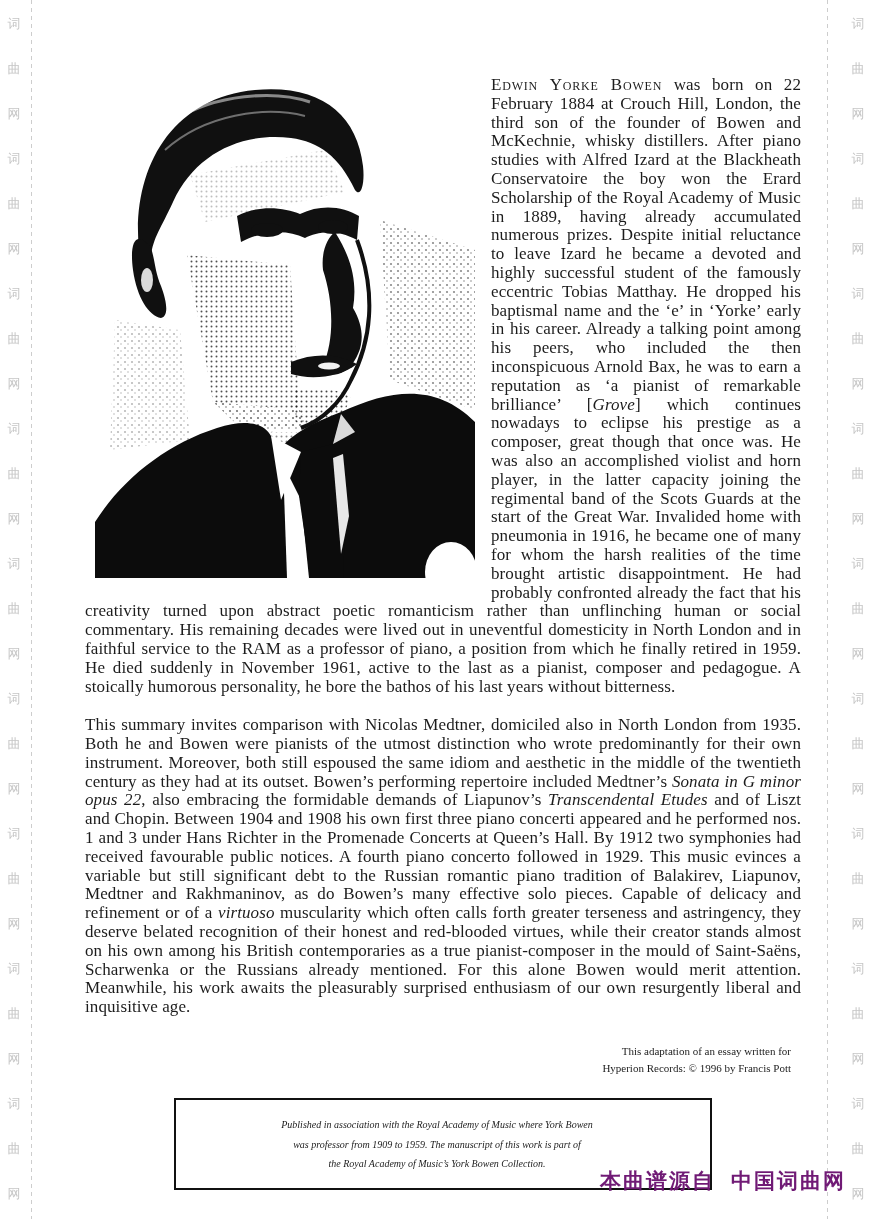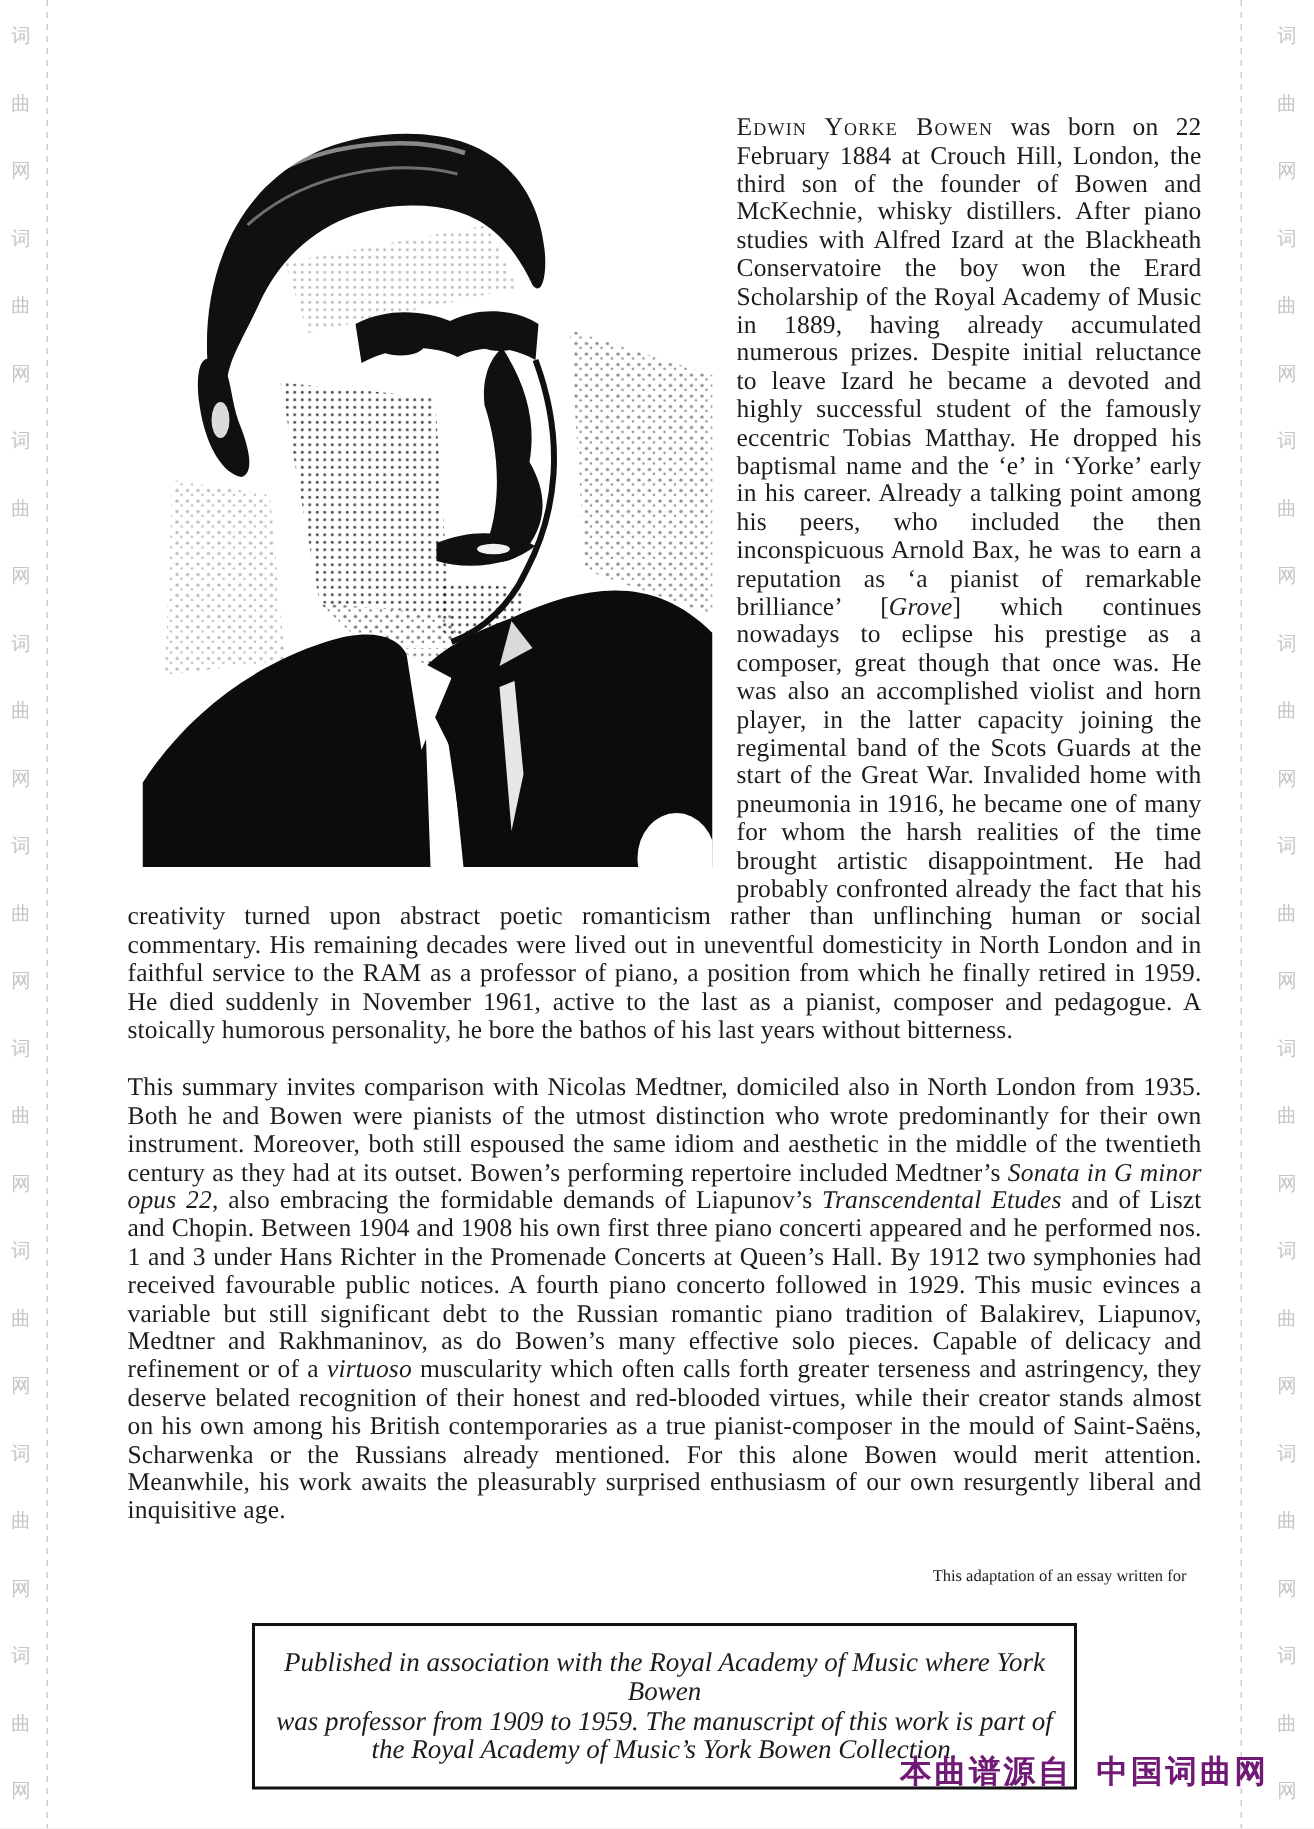--- a/index.html
+++ b/index.html
@@ -58,24 +58,24 @@
     margin-top:14px;
     text-align:right;
     padding-right:10px;
     font-size:11px;line-height:16.5px;
   }
   
   .pub-box{
     width:522px;
     margin:22px auto 0 auto;
     border:2px solid #111;
-    padding:15px 12px 14px 12px;
+    padding:15px 12px 14px 0;
     text-align:center;
     font-style:italic;
-    font-size:18px;line-height:19.5px;
+    font-size:10px;line-height:19.5px;
   }
   
   .recording{
     margin-top:26px;
     font-size:14.6px;
   }
   
   .footer-mark{
     position:absolute;
     right:30px;bottom:24px;
@@ -210,20 +210,21 @@
 
           <ellipse cx="356" cy="492" rx="26" ry="30" fill="#ffffff"></ellipse>
         </svg>
       </span><span class="seg-host"><span class="seg-smallcaps">Edwin Yorke Bowen</span><span> was born on 22 February 1884 at Crouch Hill, London, the third son of the founder of Bowen and McKechnie, whisky distillers. After piano studies with Alfred Izard at the Blackheath Conservatoire the boy won the Erard Scholarship of the Royal Academy of Music in 1889, having already accumulated numerous prizes. Despite initial reluctance to leave Izard he became a devoted and highly successful student of the famously eccentric Tobias Matthay. He dropped his baptismal name and the ‘e’ in ‘Yorke’ early in his career. Already a talking point among his peers, who included the then inconspicuous Arnold Bax, he was to earn a reputation as ‘a pianist of remarkable brilliance’ [</span><span class="seg-italic">Grove</span><span>] which continues nowadays to eclipse his prestige as a composer, great though that once was. He was also an accomplished violist and horn player, in the latter capacity joining the regimental band of the Scots Guards at the start of the Great War. Invalided home with pneumonia in 1916, he became one of many for whom the harsh realities of the time brought artistic disappointment. He had probably confronted already the fact that his creativity turned upon abstract poetic romanticism rather than unflinching human or social commentary. His remaining decades were lived out in uneventful domesticity in North London and in faithful service to the RAM as a professor of piano, a position from which he finally retired in 1959. He died suddenly in November 1961, active to the last as a pianist, composer and pedagogue. A stoically humorous personality, he bore the bathos of his last years without bitterness.</span></span>
     </p>
 
     <p class="para para2"><span>This summary invites comparison with Nicolas Medtner, domiciled also in North London from 1935. Both he and Bowen were pianists of the utmost distinction who wrote predominantly for their own instrument. Moreover, both still espoused the same idiom and aesthetic in the middle of the twentieth century as they had at its outset. Bowen’s performing repertoire included Medtner’s </span><span class="seg-italic">Sonata in G minor opus 22</span><span>, also embracing the formidable demands of Liapunov’s </span><span class="seg-italic">Transcendental Etudes</span><span> and of Liszt and Chopin. Between 1904 and 1908 his own first three piano concerti appeared and he performed nos. 1 and 3 under Hans Richter in the Promenade Concerts at Queen’s Hall. By 1912 two symphonies had received favourable public notices. A fourth piano concerto followed in 1929. This music evinces a variable but still significant debt to the Russian romantic piano tradition of Balakirev, Liapunov, Medtner and Rakhmaninov, as do Bowen’s many effective solo pieces. Capable of delicacy and refinement or of a </span><span class="seg-italic">virtuoso</span><span> muscularity which often calls forth greater terseness and astringency, they deserve belated recognition of their honest and red-blooded virtues, while their creator stands almost on his own among his British contemporaries as a true pianist-composer in the mould of Saint-Saëns, Scharwenka or the Russians already mentioned. For this alone Bowen would merit attention. Meanwhile, his work awaits the pleasurably surprised enthusiasm of our own resurgently liberal and inquisitive age.</span></p>
 
     <div class="credit">
       <div>This adaptation of an essay written for</div>
+      <div>Hyperion Records: © 1996 by Francis Pott</div>
     </div>
 
     <div class="pub-box">
       <div>Published in association with the Royal Academy of Music where York Bowen</div>
       <div>was professor from 1909 to 1959. The manuscript of this work is part of</div>
       <div>the Royal Academy of Music’s York Bowen Collection.</div>
     </div>
 
     <div class="recording">A recording by Stephen Hough is available on Hyperion CDA 66383.</div>
 

